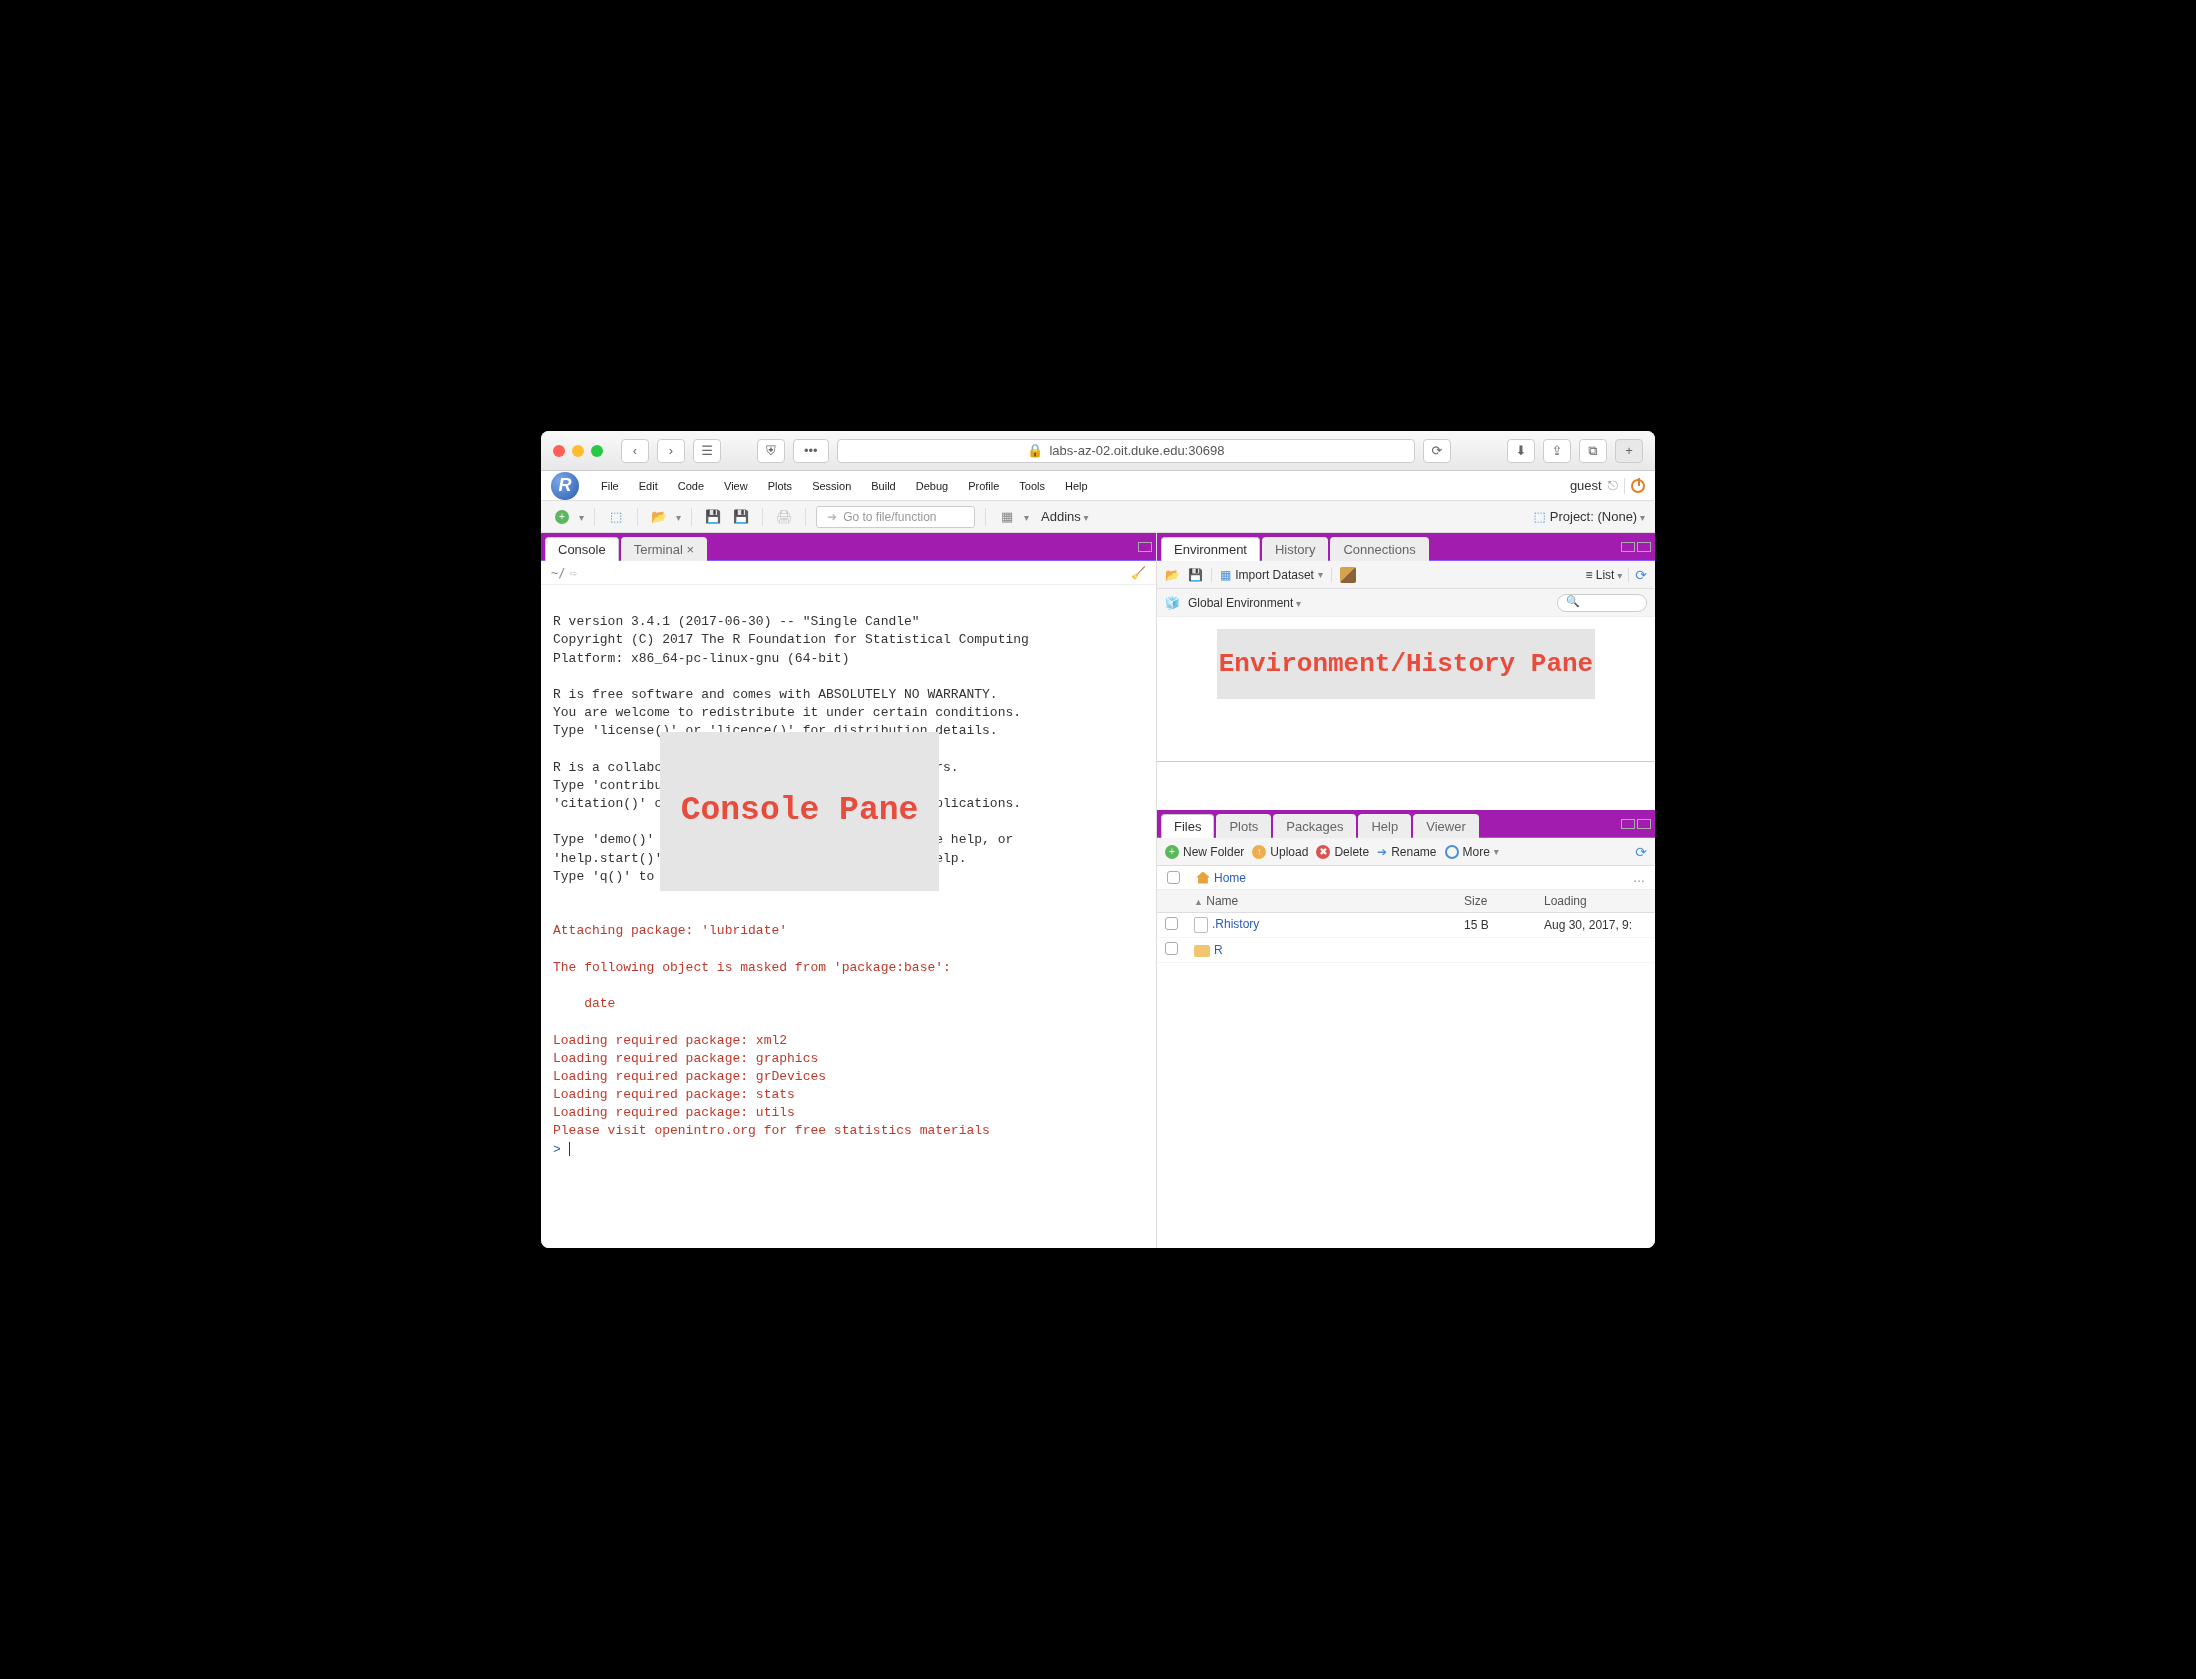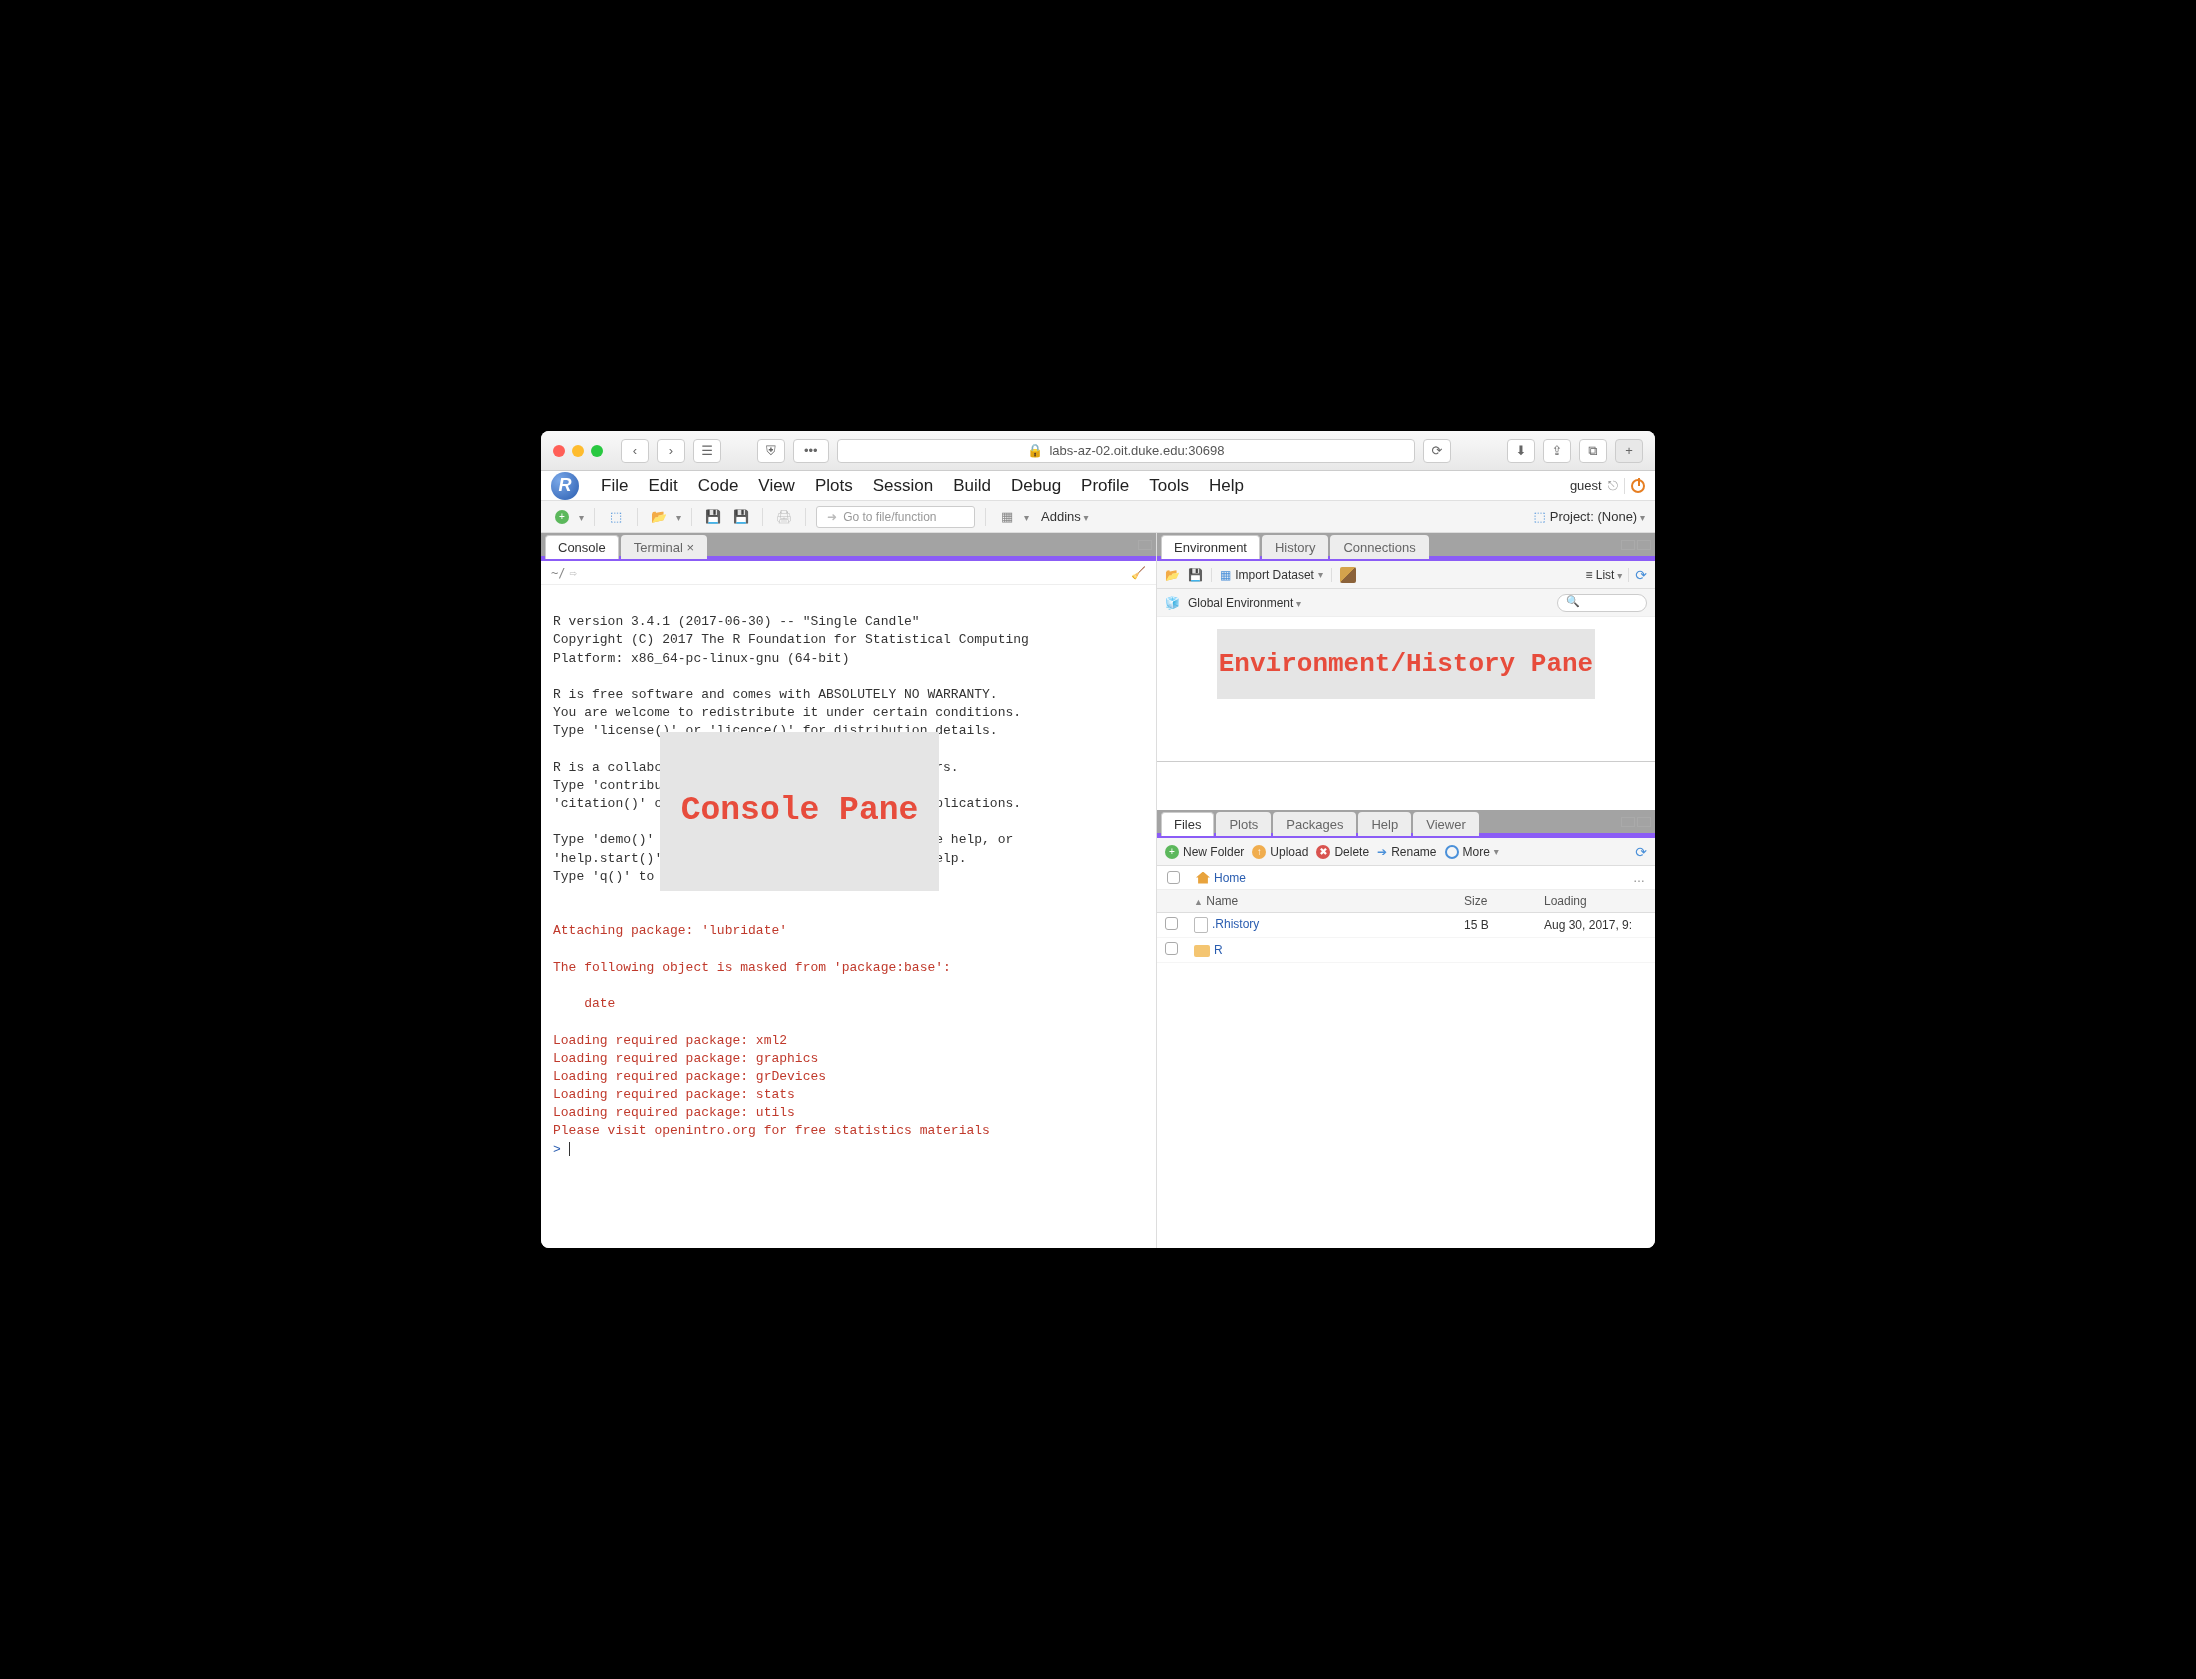--- a/index.html
+++ b/index.html
@@ -8,32 +8,32 @@
 .titlebar { height: 40px; background: linear-gradient(#f9f9f9,#e8e8e8); display: flex; align-items: center; padding: 0 12px; border-bottom: 1px solid #ccc; gap: 8px; }
 .traffic { display: flex; gap: 7px; margin-right: 10px; }
 .tl { width: 12px; height: 12px; border-radius: 50%; }
 .tl.r { background: #ff5f57; } .tl.y { background: #febc2e; } .tl.g { background: #28c840; }
 .navbtn, .tbtn { border: 1px solid #ccc; background: #fff; border-radius: 4px; height: 24px; display: inline-flex; align-items: center; justify-content: center; color: #666; }
 .navbtn { width: 28px; }
 .tbtn { padding: 0 10px; }
 .urlbar { flex: 1; background: #fff; border: 1px solid #ccc; border-radius: 4px; height: 24px; display: flex; align-items: center; justify-content: center; font-size: 13px; color: #555; gap: 6px; }
 .menubar { display: flex; align-items: center; height: 30px; padding: 0 10px; background: #fff; border-bottom: 1px solid #e0e0e0; gap: 4px; }
 .rlogo { width: 28px; height: 28px; background: radial-gradient(circle at 30% 30%, #7aa8e8, #2a5db0); border-radius: 50%; display: flex; align-items: center; justify-content: center; color: #fff; font-weight: bold; font-size: 18px; font-style: italic; margin-right: 8px; }
-.menuitem { padding: 4px 10px; font-size: 17px; color: #222; cursor: pointer; }
+.menuitem { padding: 4px 10px; font-size: 11px; color: #222; cursor: pointer; }
 .menuright { margin-left: auto; display: flex; align-items: center; gap: 6px; }
 .power { width: 14px; height: 14px; border: 2px solid #e67e22; border-radius: 50%; position: relative; }
 .power::after { content: ''; position: absolute; top: -3px; left: 5px; width: 2px; height: 8px; background: #e67e22; }
 .toolbar { display: flex; align-items: center; height: 32px; padding: 0 10px; background: #f5f5f5; border-bottom: 1px solid #ddd; gap: 6px; }
 .tbicon { width: 22px; height: 22px; display: flex; align-items: center; justify-content: center; border-radius: 3px; }
 .sep { width: 1px; height: 18px; background: #ddd; margin: 0 4px; }
 .gotofile { border: 1px solid #ccc; background: #fff; border-radius: 3px; height: 22px; padding: 0 10px; color: #999; font-size: 12px; display: flex; align-items: center; gap: 6px; width: 159px; }
 .content { display: flex; background: #fff; }
 .leftcol { flex: 1; display: flex; flex-direction: column; border-right: 1px solid #ddd; }
 .rightcol { width: 498px; display: flex; flex-direction: column; }
-.tabbar { display: flex; align-items: center; height: 28px; background: #a3a3a3; border-bottom: 5px solid #8b5cf6; padding: 0 4px; position: relative; }
+.tabbar { display: flex; align-items: center; height: 28px; background: #a21caf; border-bottom: 1px solid #8b5cf6; padding: 0 4px; position: relative; }
 .tab { padding: 4px 12px; font-size: 13px; background: #fff; border: 1px solid #ccc; border-bottom: none; border-radius: 4px 4px 0 0; margin-right: 2px; margin-top: 4px; }
 .tab.inactive { background: #ededed; color: #666; border-color: transparent; }
 .tabright { margin-left: auto; display: flex; gap: 4px; color: #999; font-size: 11px; }
 .panecorner { display: flex; gap: 2px; }
 .minibtn { width: 14px; height: 10px; border: 1px solid #aaa; }
 .pathline { height: 24px; display: flex; align-items: center; padding: 0 10px; font-size: 12px; color: #888; border-bottom: 1px solid #eee; font-family: "Menlo", monospace; }
 .console { flex: 1; padding: 10px 12px; font-family: "Menlo", "Courier New", monospace; font-size: 13px; line-height: 1.4; color: #333; position: relative; white-space: pre-wrap; }
 .cred { color: #c0392b; }
 .cblue { color: #2a5db0; }
 .overlay { position: absolute; background: #e5e5e5; color: #e74c3c; font-weight: 700; display: flex; align-items: center; justify-content: center; text-align: center; font-family: Liberation Mono, monospace; }

